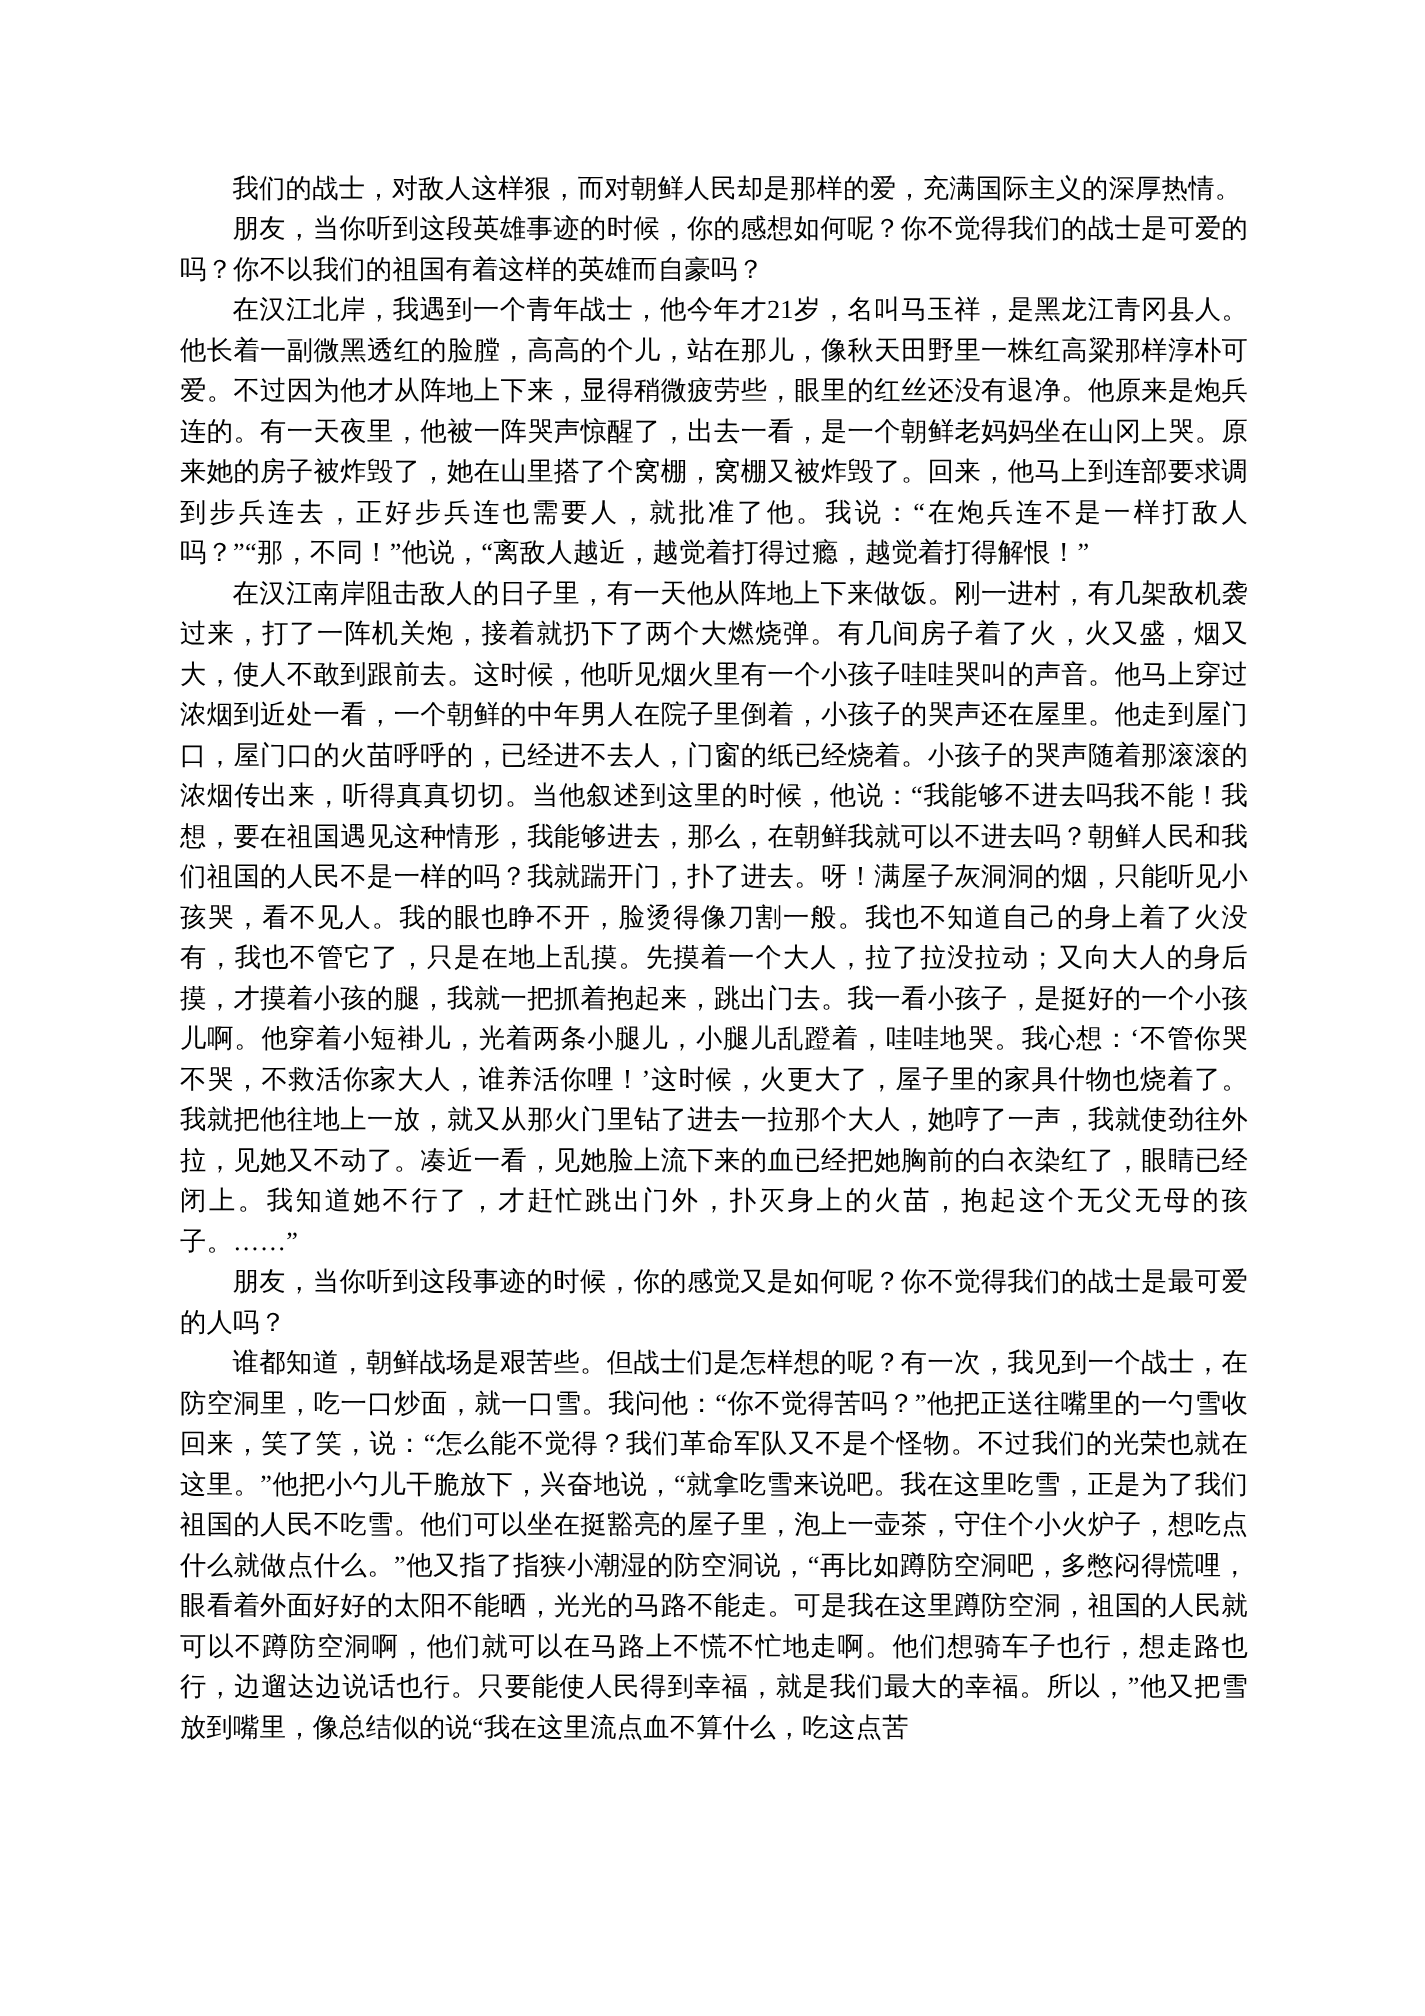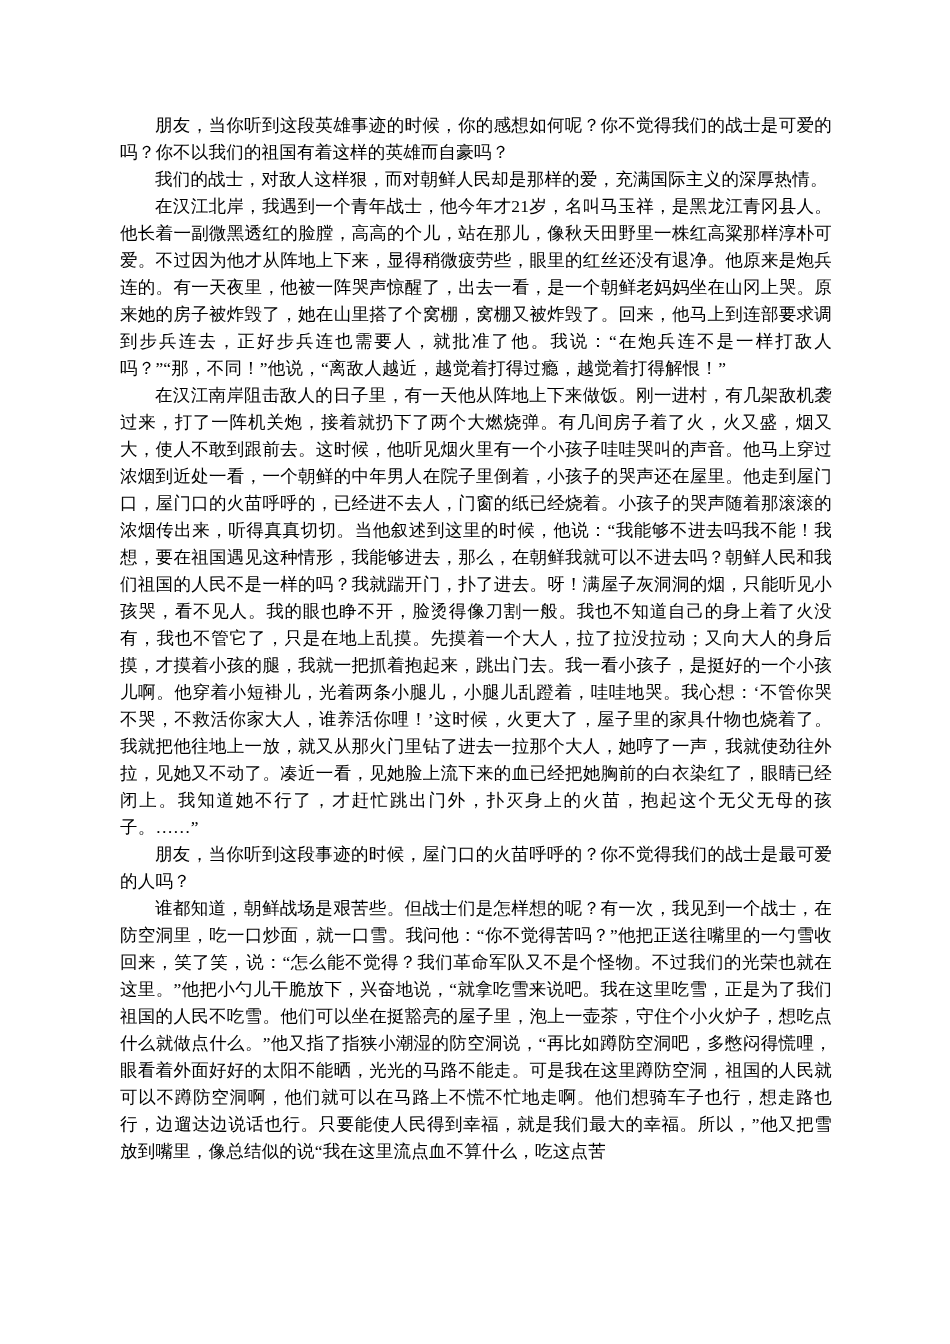--- a/index.html
+++ b/index.html
@@ -34,20 +34,20 @@
     text-indent: 2em;
     word-break: break-all;
     letter-spacing: 0.2px;
   }
 </style>
 </head>
 <body>
 
 <div class="page">
   <div class="text-block">
+      <p class="para">我们的战士，对敌人这样狠，而对朝鲜人民却是那样的爱，充满国际主义的深厚热情。</p>
       <p class="para">朋友，当你听到这段英雄事迹的时候，你的感想如何呢？你不觉得我们的战士是可爱的吗？你不以我们的祖国有着这样的英雄而自豪吗？</p>
-      <p class="para">我们的战士，对敌人这样狠，而对朝鲜人民却是那样的爱，充满国际主义的深厚热情。</p>
       <p class="para">在汉江北岸，我遇到一个青年战士，他今年才21岁，名叫马玉祥，是黑龙江青冈县人。他长着一副微黑透红的脸膛，高高的个儿，站在那儿，像秋天田野里一株红高粱那样淳朴可爱。不过因为他才从阵地上下来，显得稍微疲劳些，眼里的红丝还没有退净。他原来是炮兵连的。有一天夜里，他被一阵哭声惊醒了，出去一看，是一个朝鲜老妈妈坐在山冈上哭。原来她的房子被炸毁了，她在山里搭了个窝棚，窝棚又被炸毁了。回来，他马上到连部要求调到步兵连去，正好步兵连也需要人，就批准了他。我说：“在炮兵连不是一样打敌人吗？”“那，不同！”他说，“离敌人越近，越觉着打得过瘾，越觉着打得解恨！”</p>
       <p class="para">在汉江南岸阻击敌人的日子里，有一天他从阵地上下来做饭。刚一进村，有几架敌机袭过来，打了一阵机关炮，接着就扔下了两个大燃烧弹。有几间房子着了火，火又盛，烟又大，使人不敢到跟前去。这时候，他听见烟火里有一个小孩子哇哇哭叫的声音。他马上穿过浓烟到近处一看，一个朝鲜的中年男人在院子里倒着，小孩子的哭声还在屋里。他走到屋门口，屋门口的火苗呼呼的，已经进不去人，门窗的纸已经烧着。小孩子的哭声随着那滚滚的浓烟传出来，听得真真切切。当他叙述到这里的时候，他说：“我能够不进去吗我不能！我想，要在祖国遇见这种情形，我能够进去，那么，在朝鲜我就可以不进去吗？朝鲜人民和我们祖国的人民不是一样的吗？我就踹开门，扑了进去。呀！满屋子灰洞洞的烟，只能听见小孩哭，看不见人。我的眼也睁不开，脸烫得像刀割一般。我也不知道自己的身上着了火没有，我也不管它了，只是在地上乱摸。先摸着一个大人，拉了拉没拉动；又向大人的身后摸，才摸着小孩的腿，我就一把抓着抱起来，跳出门去。我一看小孩子，是挺好的一个小孩儿啊。他穿着小短褂儿，光着两条小腿儿，小腿儿乱蹬着，哇哇地哭。我心想：‘不管你哭不哭，不救活你家大人，谁养活你哩！’这时候，火更大了，屋子里的家具什物也烧着了。我就把他往地上一放，就又从那火门里钻了进去一拉那个大人，她哼了一声，我就使劲往外拉，见她又不动了。凑近一看，见她脸上流下来的血已经把她胸前的白衣染红了，眼睛已经闭上。我知道她不行了，才赶忙跳出门外，扑灭身上的火苗，抱起这个无父无母的孩子。……”</p>
-      <p class="para">朋友，当你听到这段事迹的时候，屋门口的火苗呼呼的？你不觉得我们的战士是最可爱的人吗？</p>
+      <p class="para">朋友，当你听到这段事迹的时候，你的感觉又是如何呢？你不觉得我们的战士是最可爱的人吗？</p>
       <p class="para">谁都知道，朝鲜战场是艰苦些。但战士们是怎样想的呢？有一次，我见到一个战士，在防空洞里，吃一口炒面，就一口雪。我问他：“你不觉得苦吗？”他把正送往嘴里的一勺雪收回来，笑了笑，说：“怎么能不觉得？我们革命军队又不是个怪物。不过我们的光荣也就在这里。”他把小勺儿干脆放下，兴奋地说，“就拿吃雪来说吧。我在这里吃雪，正是为了我们祖国的人民不吃雪。他们可以坐在挺豁亮的屋子里，泡上一壶茶，守住个小火炉子，想吃点什么就做点什么。”他又指了指狭小潮湿的防空洞说，“再比如蹲防空洞吧，多憋闷得慌哩，眼看着外面好好的太阳不能晒，光光的马路不能走。可是我在这里蹲防空洞，祖国的人民就可以不蹲防空洞啊，他们就可以在马路上不慌不忙地走啊。他们想骑车子也行，想走路也行，边遛达边说话也行。只要能使人民得到幸福，就是我们最大的幸福。所以，”他又把雪放到嘴里，像总结似的说“我在这里流点血不算什么，吃这点苦</p>
     </div>
 </div>
 
 </body></html>

